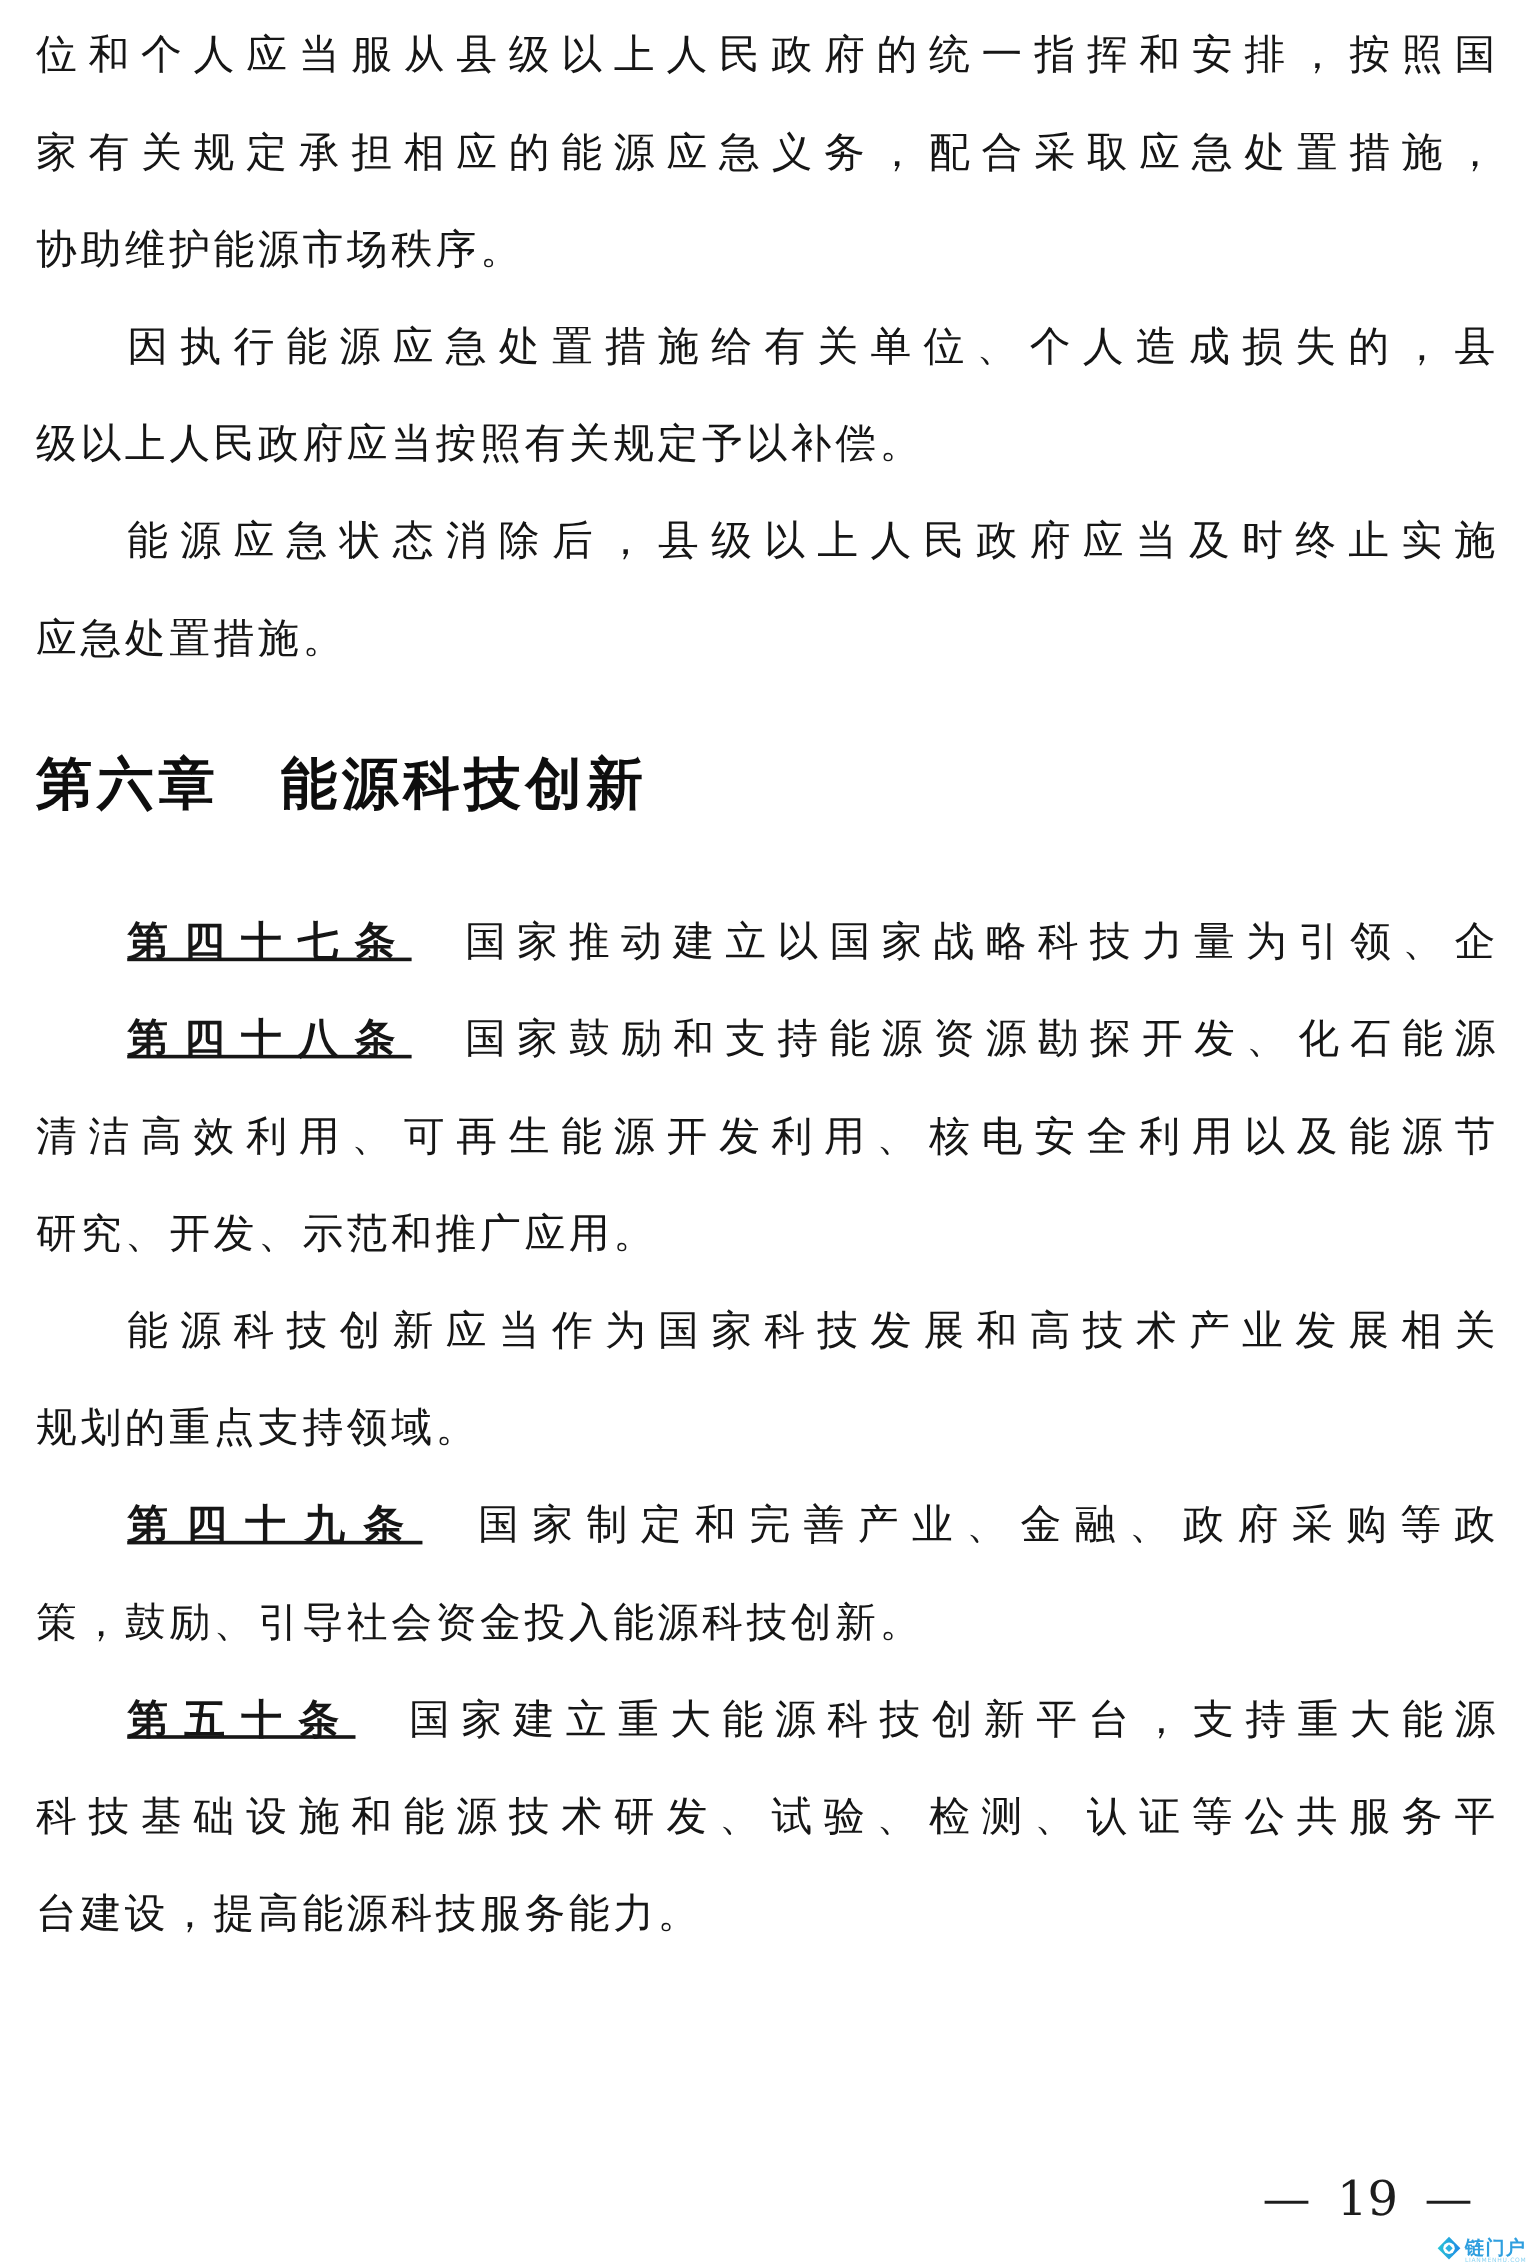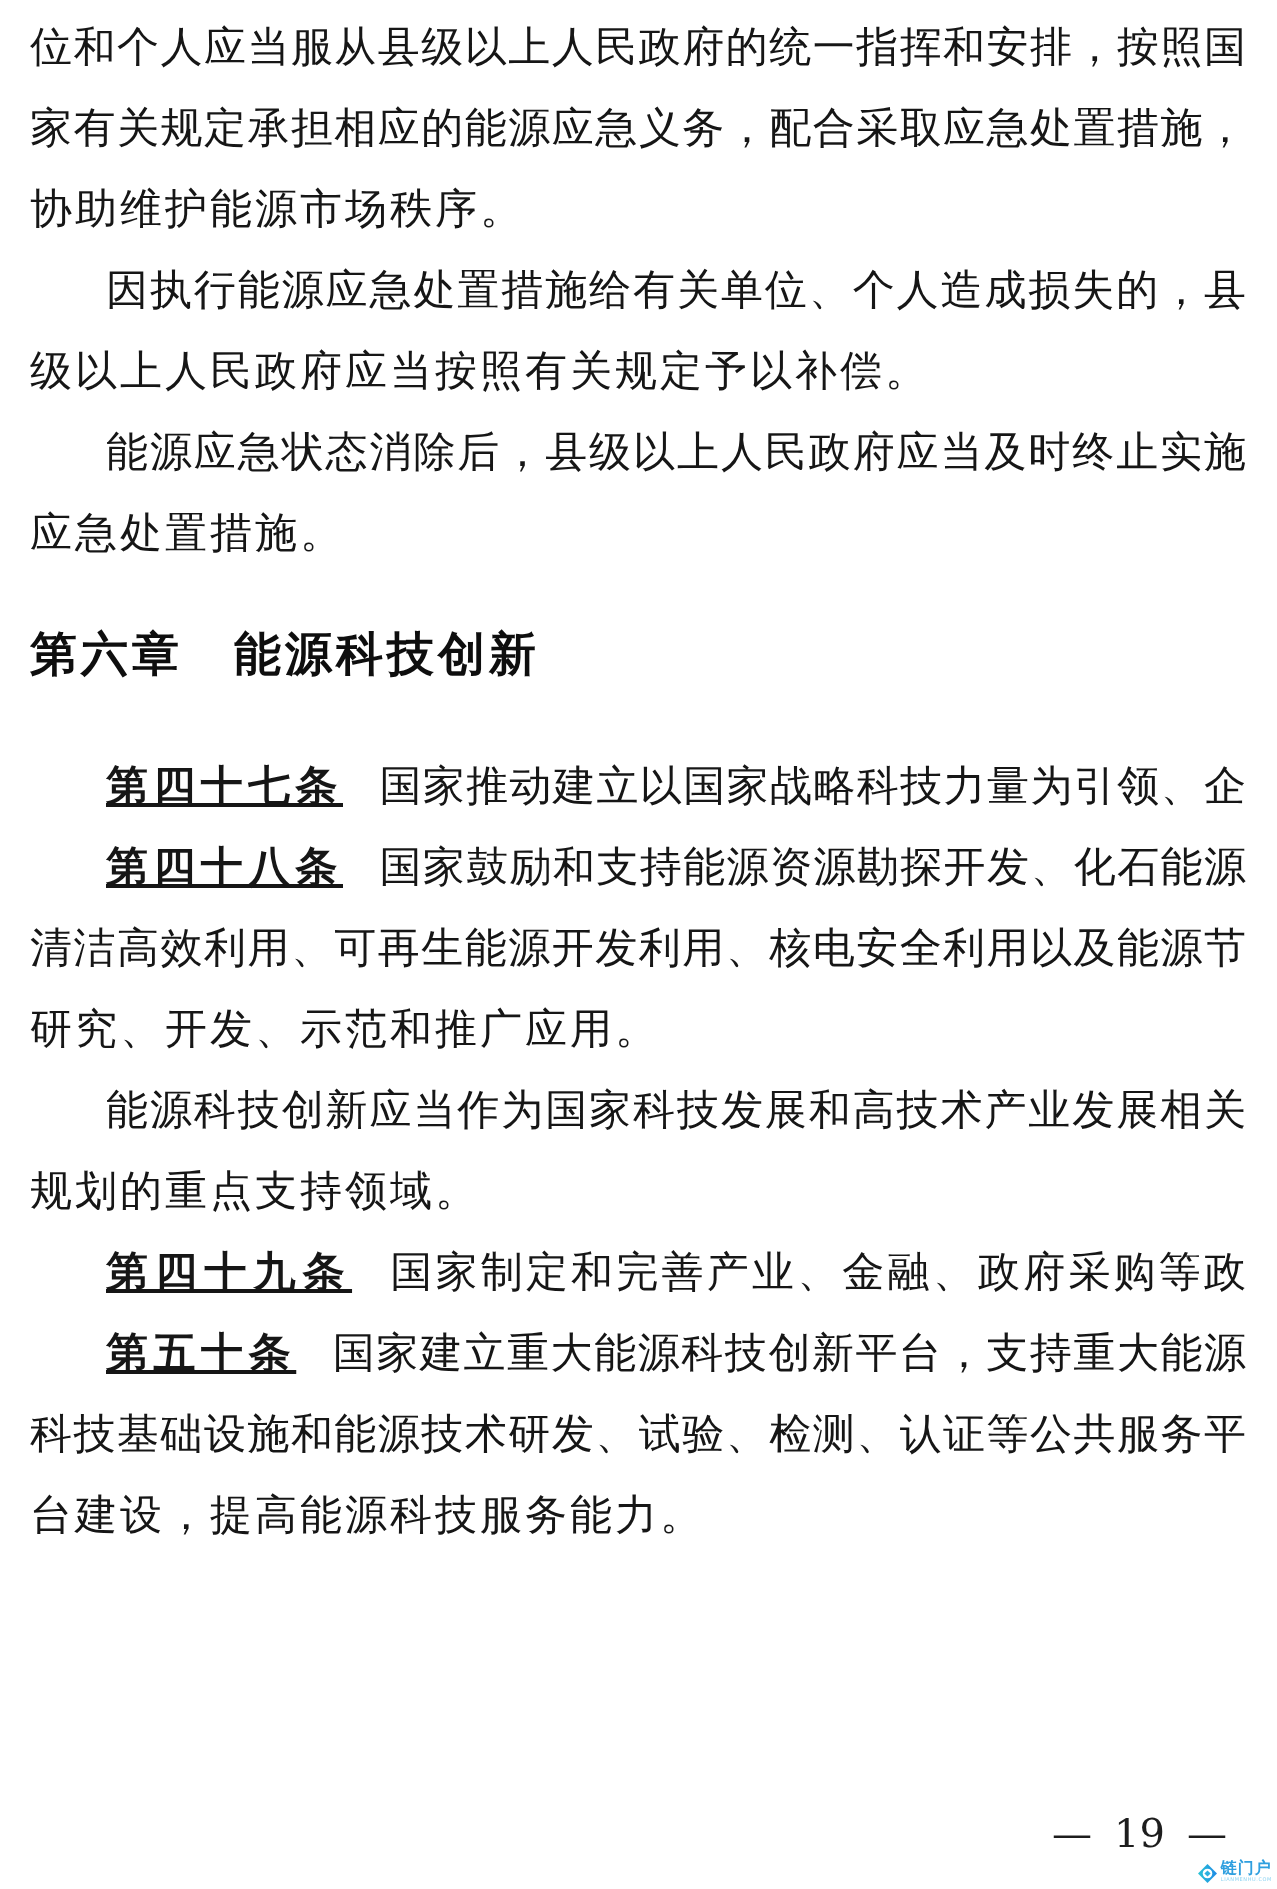--- a/index.html
+++ b/index.html
@@ -11,21 +11,21 @@
     position:relative;
     overflow:hidden;
   }
   .page {
     position:relative;
     width:1277px; height:1889px;
     padding:6px 30px 0 30px;
     overflow:hidden;
   }
   .line {
-    font-size:42px;
+    font-size:34px;
     line-height:81px;
     height:81px;
     letter-spacing:3px;
     text-align:left;
     white-space:normal;
   }
   .line.just {
     letter-spacing:1px;
     text-align:justify;
     text-align-last:justify;
@@ -59,21 +59,21 @@
     font-size:40px;
     color:#1d1d1d;
     font-family:"DejaVu Serif",serif;
   }
   .footer .dash { letter-spacing:0; }
   .watermark {
     position:absolute;
     right:5px;
     bottom:2px;
     display:flex;
-    align-items:flex-start;
+    align-items:flex-end;
     gap:0;
   }
   .wm-text { display:flex; flex-direction:column; line-height:1; }
   .wm-brand {
     font-size:16px;
     font-weight:700;
     color:#2f9fdf;
     letter-spacing:1px;
     font-family:"DejaVu Sans",sans-serif;
   }
@@ -99,20 +99,21 @@
       <div class="line indent just"><span>能源应急状态消除后，县级以上人民政府应当及时终止实施</span></div>
       <div class="line"><span>应急处置措施。</span></div>
       <div class="heading"><span>第六章　能源科技创新</span></div>
       <div class="line indent just"><b>第四十七条</b><span class="gap"></span><span>国家推动建立以国家战略科技力量为引领、企</span></div>
       <div class="line indent just"><b>第四十八条</b><span class="gap"></span><span>国家鼓励和支持能源资源勘探开发、化石能源</span></div>
       <div class="line just"><span>清洁高效利用、可再生能源开发利用、核电安全利用以及能源节</span></div>
       <div class="line"><span>研究、开发、示范和推广应用。</span></div>
       <div class="line indent just"><span>能源科技创新应当作为国家科技发展和高技术产业发展相关</span></div>
       <div class="line"><span>规划的重点支持领域。</span></div>
       <div class="line indent just"><b>第四十九条</b><span class="gap"></span><span>国家制定和完善产业、金融、政府采购等政</span></div>
+      <div class="line"><span>策，鼓励、引导社会资金投入能源科技创新。</span></div>
       <div class="line indent just"><b>第五十条</b><span class="gap"></span><span>国家建立重大能源科技创新平台，支持重大能源</span></div>
       <div class="line just"><span>科技基础设施和能源技术研发、试验、检测、认证等公共服务平</span></div>
       <div class="line"><span>台建设，提高能源科技服务能力。</span></div>
     </div>
 
   <div class="footer">
     <span class="dash">—</span>
     <span class="pnum">19</span>
     <span class="dash">—</span>
   </div>

